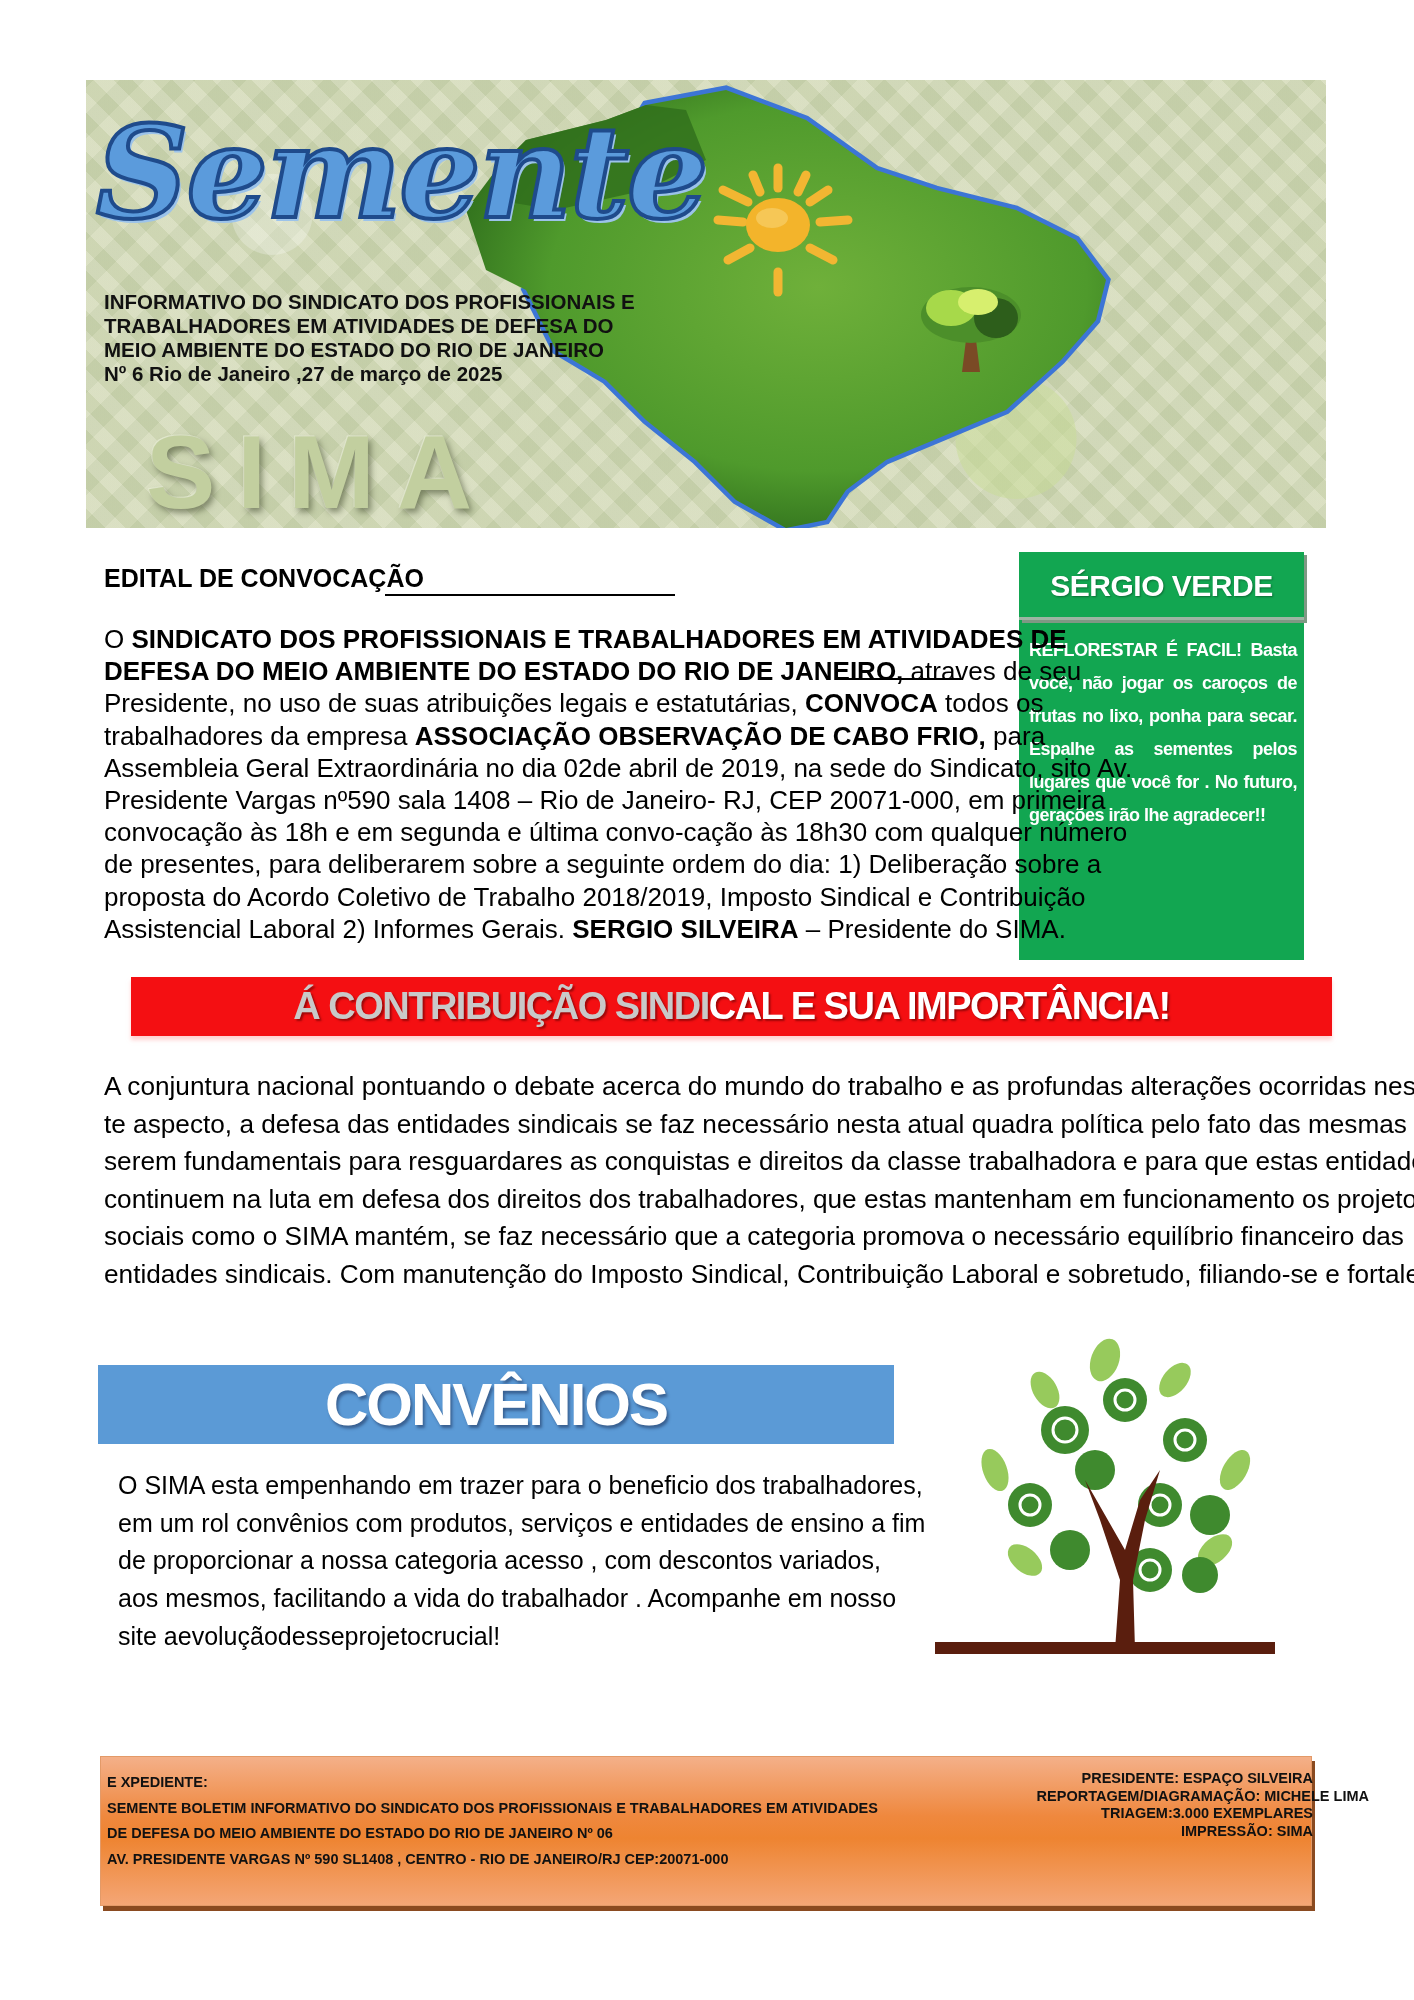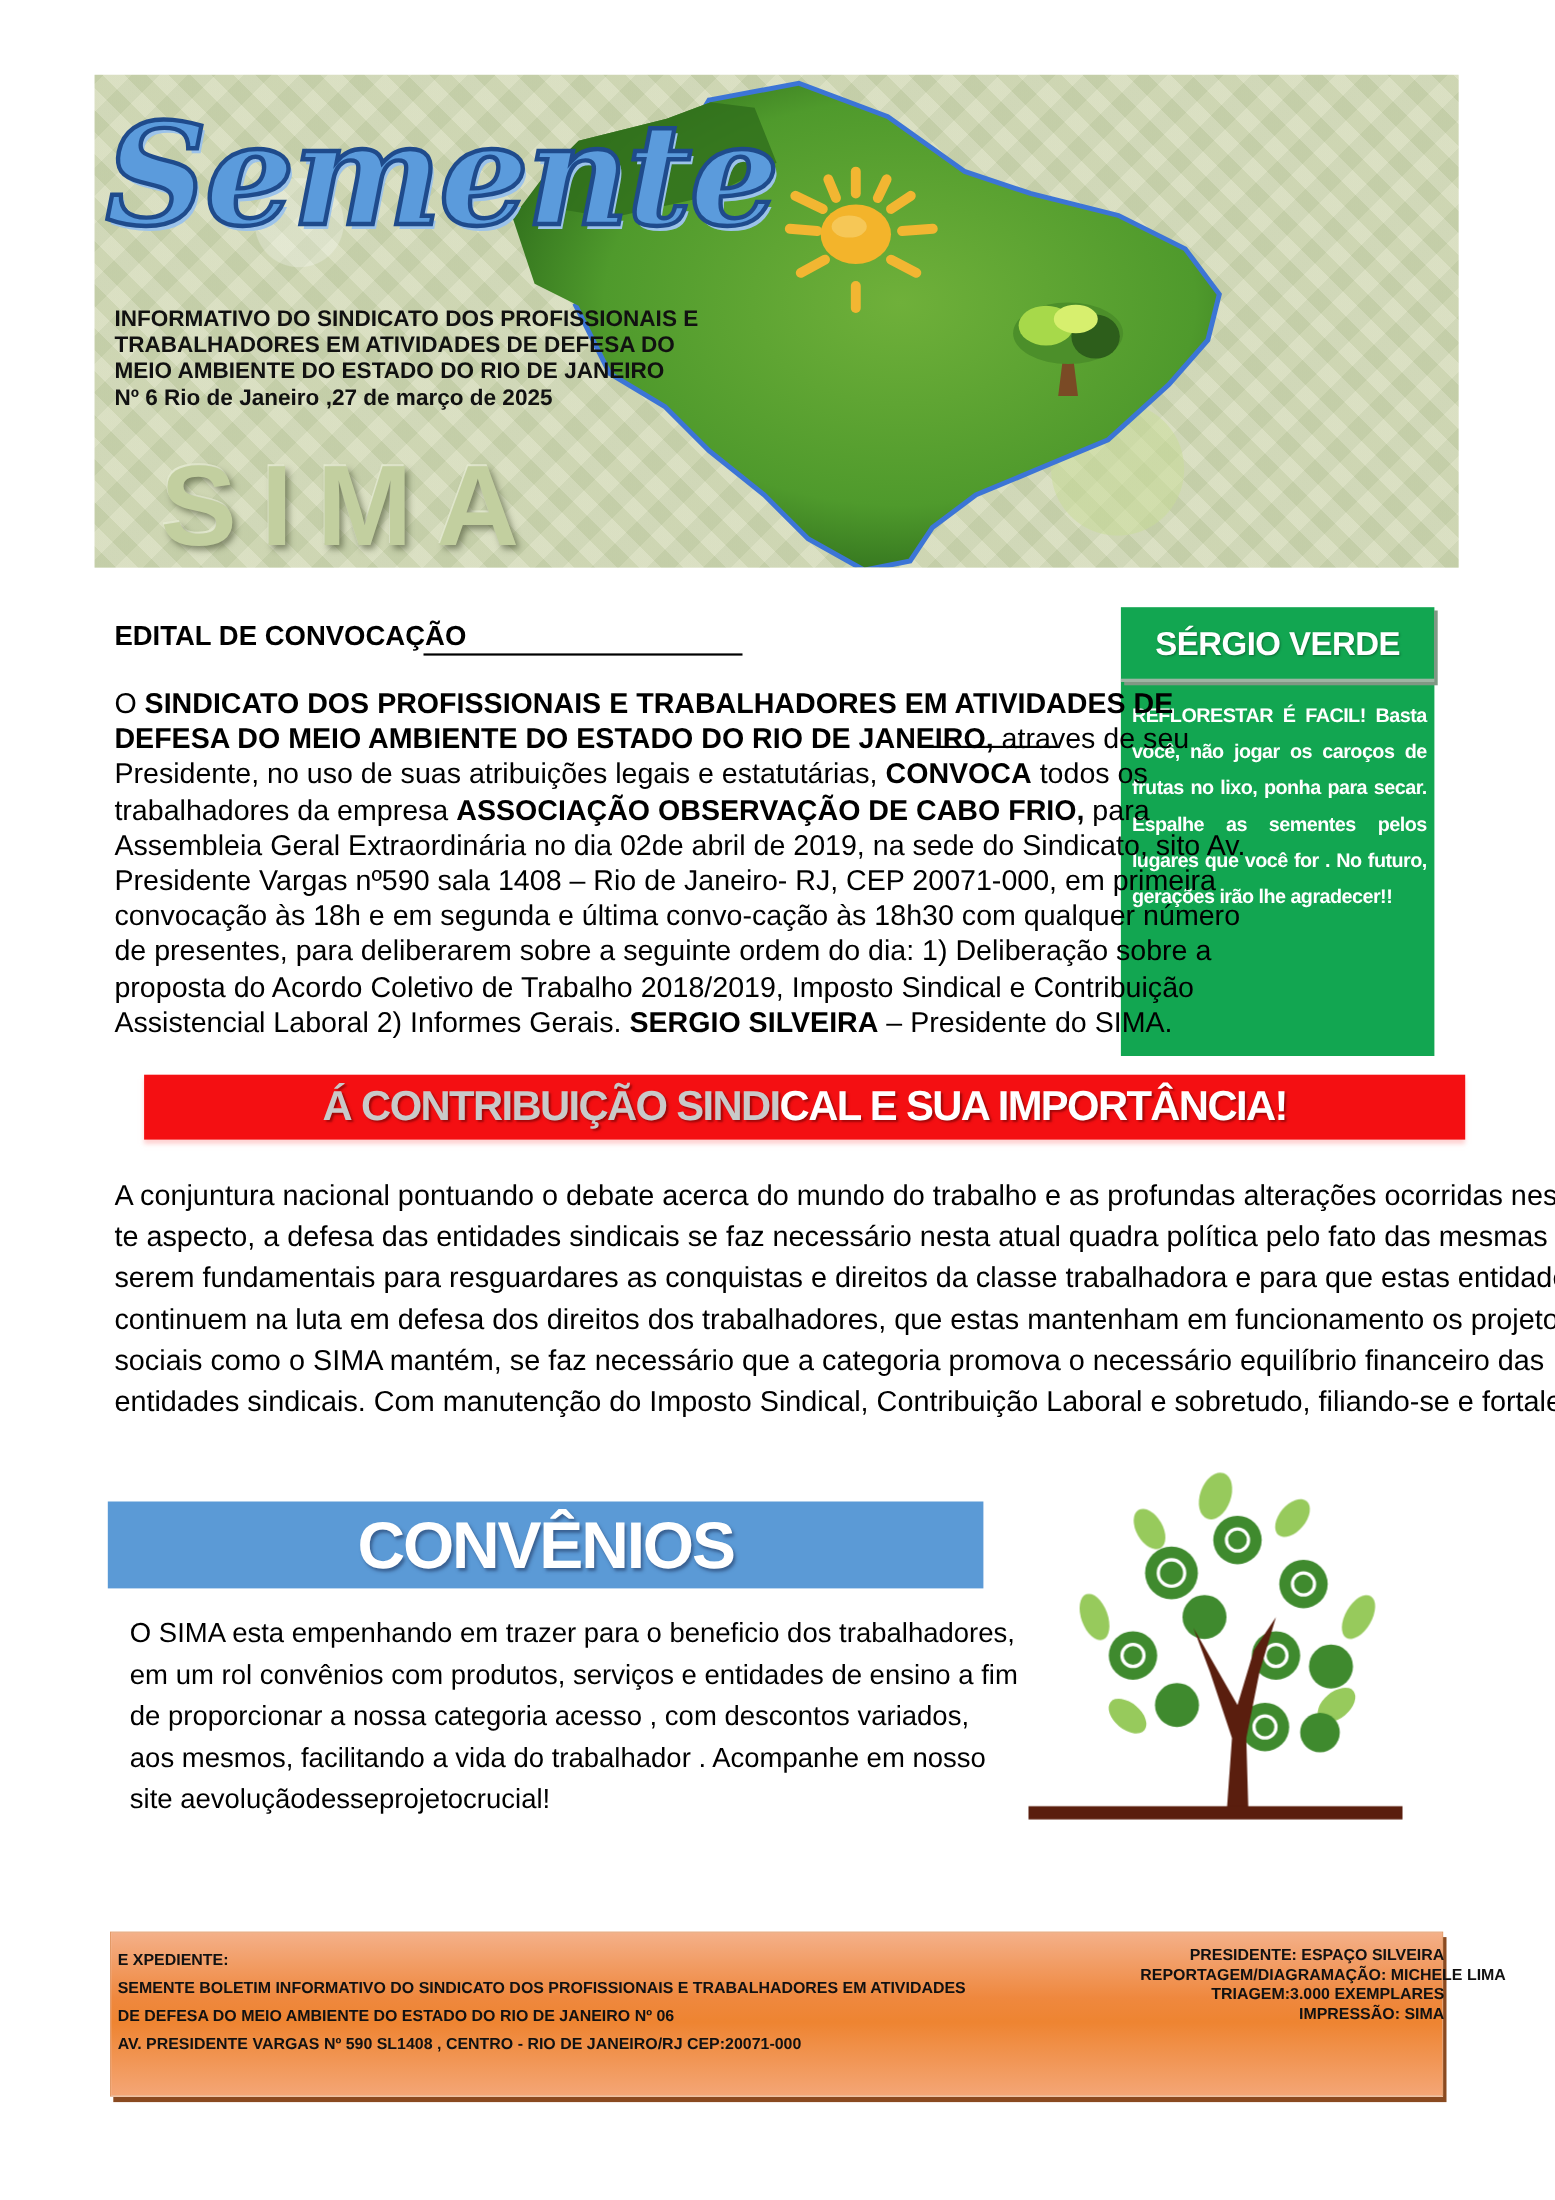--- a/index.html
+++ b/index.html
@@ -1,21 +1,21 @@
 <!DOCTYPE html>
 <html><head>
 <meta charset="utf-8">
 <style>
   * { box-sizing: border-box; margin: 0; padding: 0; }
   html, body { width: 1414px; height: 2000px; background: #ffffff; overflow: hidden; }
   body { position: relative; font-family: "Liberation Sans", sans-serif; color: #000; }
 
   
   .banner {
-    position: absolute; left: 86px; top: 68px; width: 1240px; height: 448px;
+    position: absolute; left: 86px; top: 80px; width: 1240px; height: 448px;
     overflow: hidden;
     background:
       radial-gradient(circle at 15% 30%, rgba(255,255,255,0.25) 0 40px, transparent 41px),
       radial-gradient(circle at 75% 80%, rgba(200,220,150,0.5) 0 60px, transparent 61px),
       repeating-linear-gradient(45deg, rgba(160,180,120,0.18) 0 14px, rgba(230,235,210,0.18) 14px 28px),
       repeating-linear-gradient(-45deg, rgba(140,165,110,0.15) 0 18px, rgba(220,228,195,0.15) 18px 36px),
       #d7dcbf;
   }
   .banner svg.map { position: absolute; left: 0; top: 0; }
   .brand-title {

